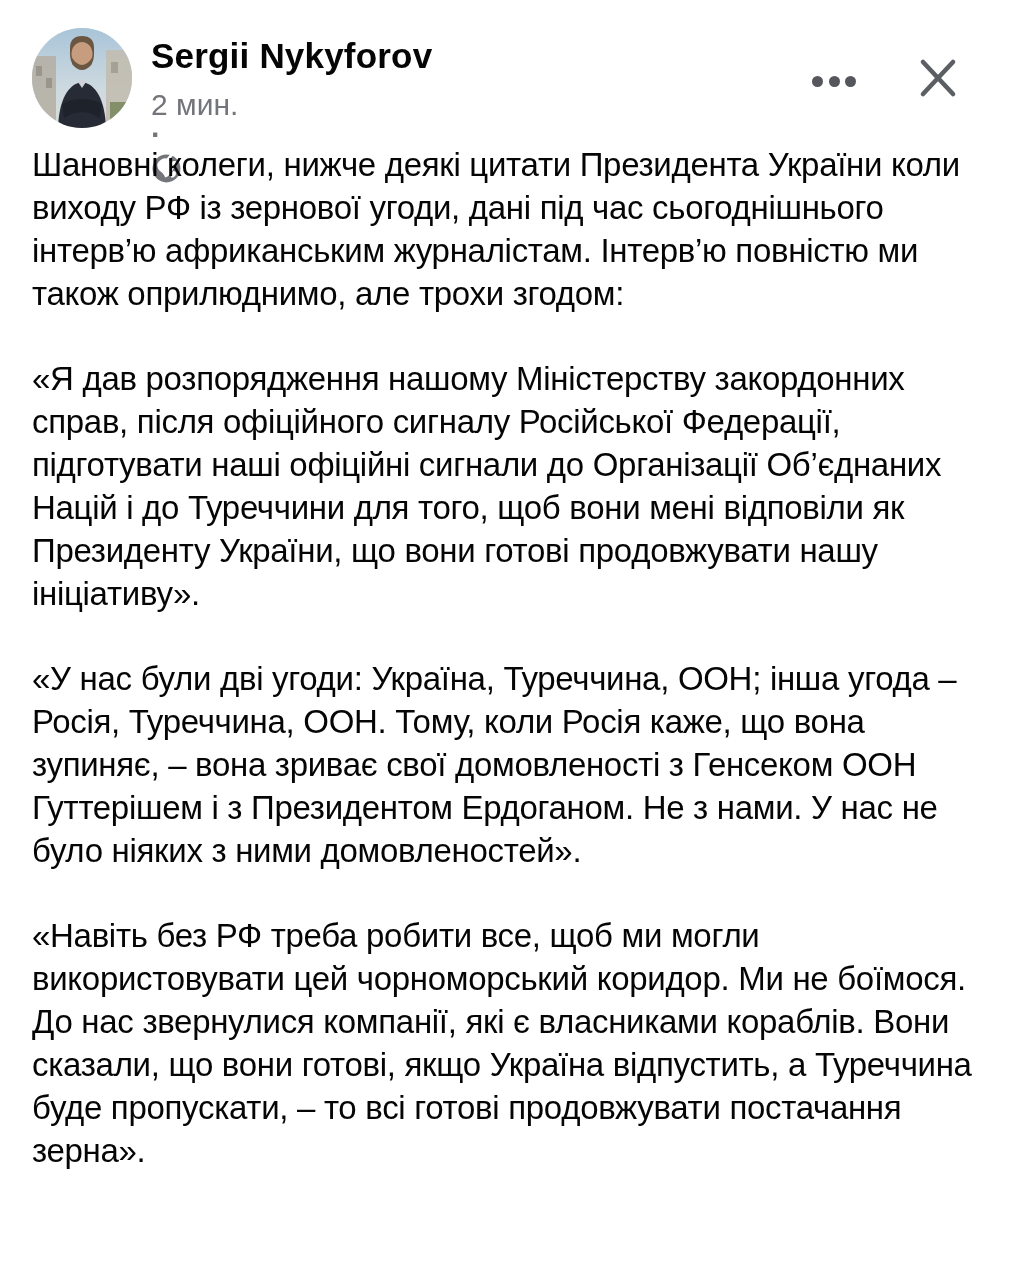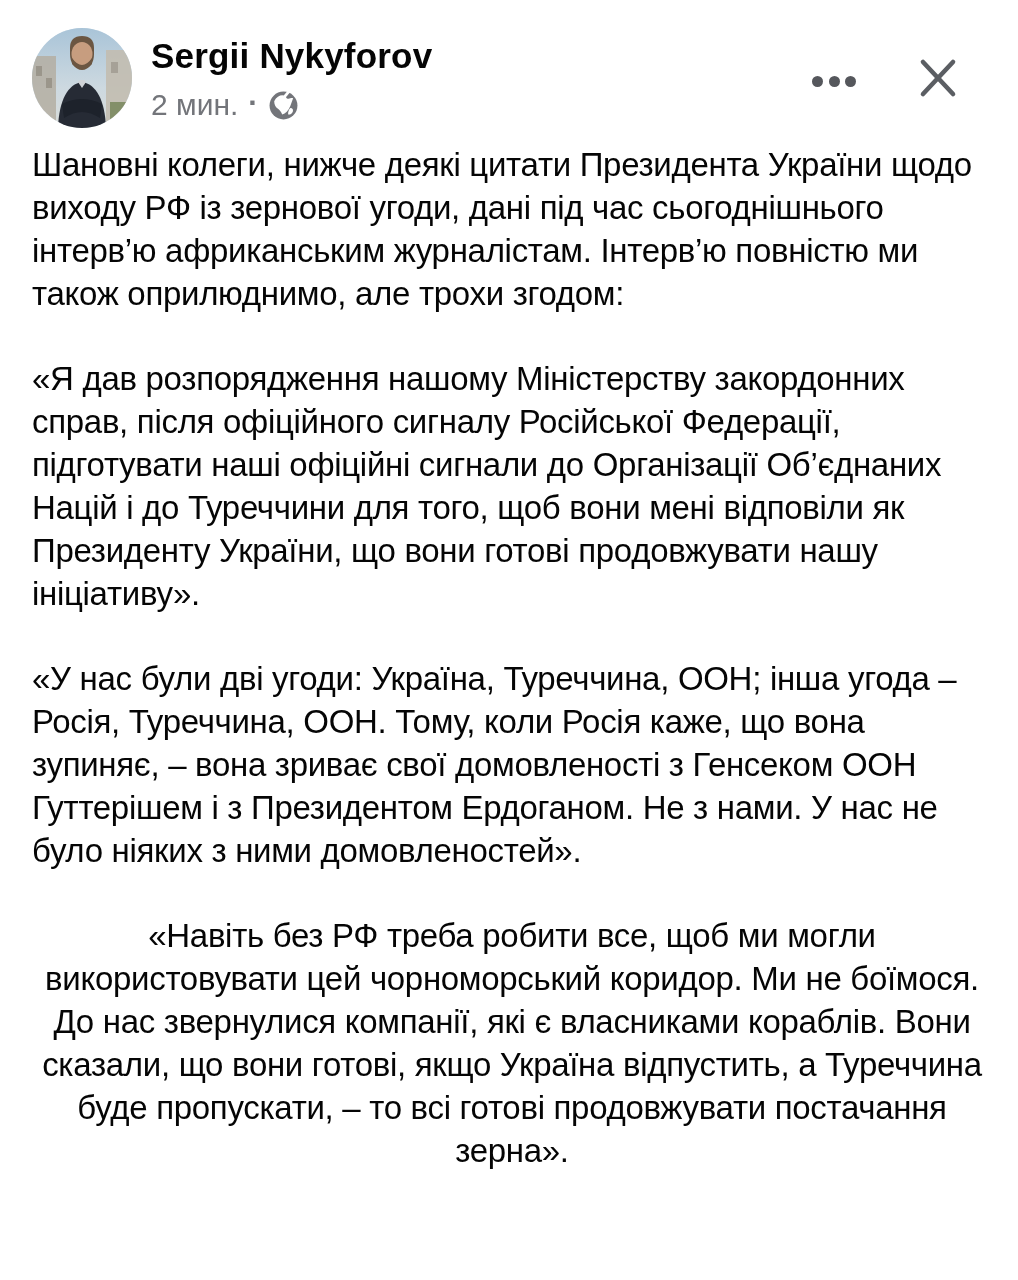--- a/index.html
+++ b/index.html
@@ -38,25 +38,25 @@
     font-size: 35px;
     font-weight: 700;
     color: #050505;
     line-height: 40px;
     letter-spacing: 0.2px;
     cursor: pointer;
   }
   .meta-row {
     margin-top: 13px;
     display: flex;
-    align-items: center;
-    gap: 10px;
+    align-items: flex-start;
     font-size: 30px;
     color: #73757a;
     line-height: 32px;
+    flex-direction: column;
   }
   .meta-time { cursor: pointer; }
   .meta-dot { font-weight: 700; transform: translateY(-2px); }
   .globe { width: 31px; height: 31px; display: block; }
 
   .menu-btn {
     position: absolute;
     top: 45px;
     right: 138px;
     width: 44px;
@@ -97,21 +97,21 @@
     right: 26px;
   }
   .post-body p {
     margin: 0 0 42px 0;
     font-size: 33px;
     line-height: 43px;
     letter-spacing: -0.3px;
     color: #050505;
     white-space: normal;
   }
-  .post-body p:last-child { margin-bottom: 0; text-align: center; }
+  .post-body p:last-child { margin-bottom: 0; }
 </style>
 </head>
 <body>
 
 <div class="screen">
 
   <div class="header">
 
     <div class="avatar">
       <svg viewBox="0 0 100 100">
@@ -162,19 +162,19 @@
 
     <button class="close-btn" aria-label="Close">
       <svg viewBox="0 0 40 40">
         <line x1="5" y1="4" x2="35" y2="36" stroke="#5b5e63" stroke-width="4.6" stroke-linecap="round"></line>
         <line x1="35" y1="4" x2="5" y2="36" stroke="#5b5e63" stroke-width="4.6" stroke-linecap="round"></line>
       </svg>
     </button>
   </div>
 
   <div class="post-body">
-    <p>Шановні колеги, нижче деякі цитати Президента України щодо виходу РФ із зернової угоди, дані під час сьогоднішнього інтерв’ю африканським журналістам. Інтерв’ю повністю ми також оприлюднимо, але трохи згодом:</p>
+    <p>Шановні колеги, нижче деякі цитати Президента України коли виходу РФ із зернової угоди, дані під час сьогоднішнього інтерв’ю африканським журналістам. Інтерв’ю повністю ми також оприлюднимо, але трохи згодом:</p>
     <p>«Я дав розпорядження нашому Міністерству закордонних справ, після офіційного сигналу Російської Федерації, підготувати наші офіційні сигнали до Організації Об’єднаних Націй і до Туреччини для того, щоб вони мені відповіли як Президенту України, що вони готові продовжувати нашу ініціативу».</p>
     <p>«У нас були дві угоди: Україна, Туреччина, ООН; інша угода – Росія, Туреччина, ООН. Тому, коли Росія каже, що вона зупиняє, – вона зриває свої домовленості з Генсеком ООН Гуттерішем і з Президентом Ердоганом. Не з нами. У нас не було ніяких з ними домовленостей».</p>
     <p>«Навіть без РФ треба робити все, щоб ми могли використовувати цей чорноморський коридор. Ми не боїмося. До нас звернулися компанії, які є власниками кораблів. Вони сказали, що вони готові, якщо Україна відпустить, а Туреччина буде пропускати, – то всі готові продовжувати постачання зерна».</p>
   </div>
 
 </div>
 
 </body></html>

